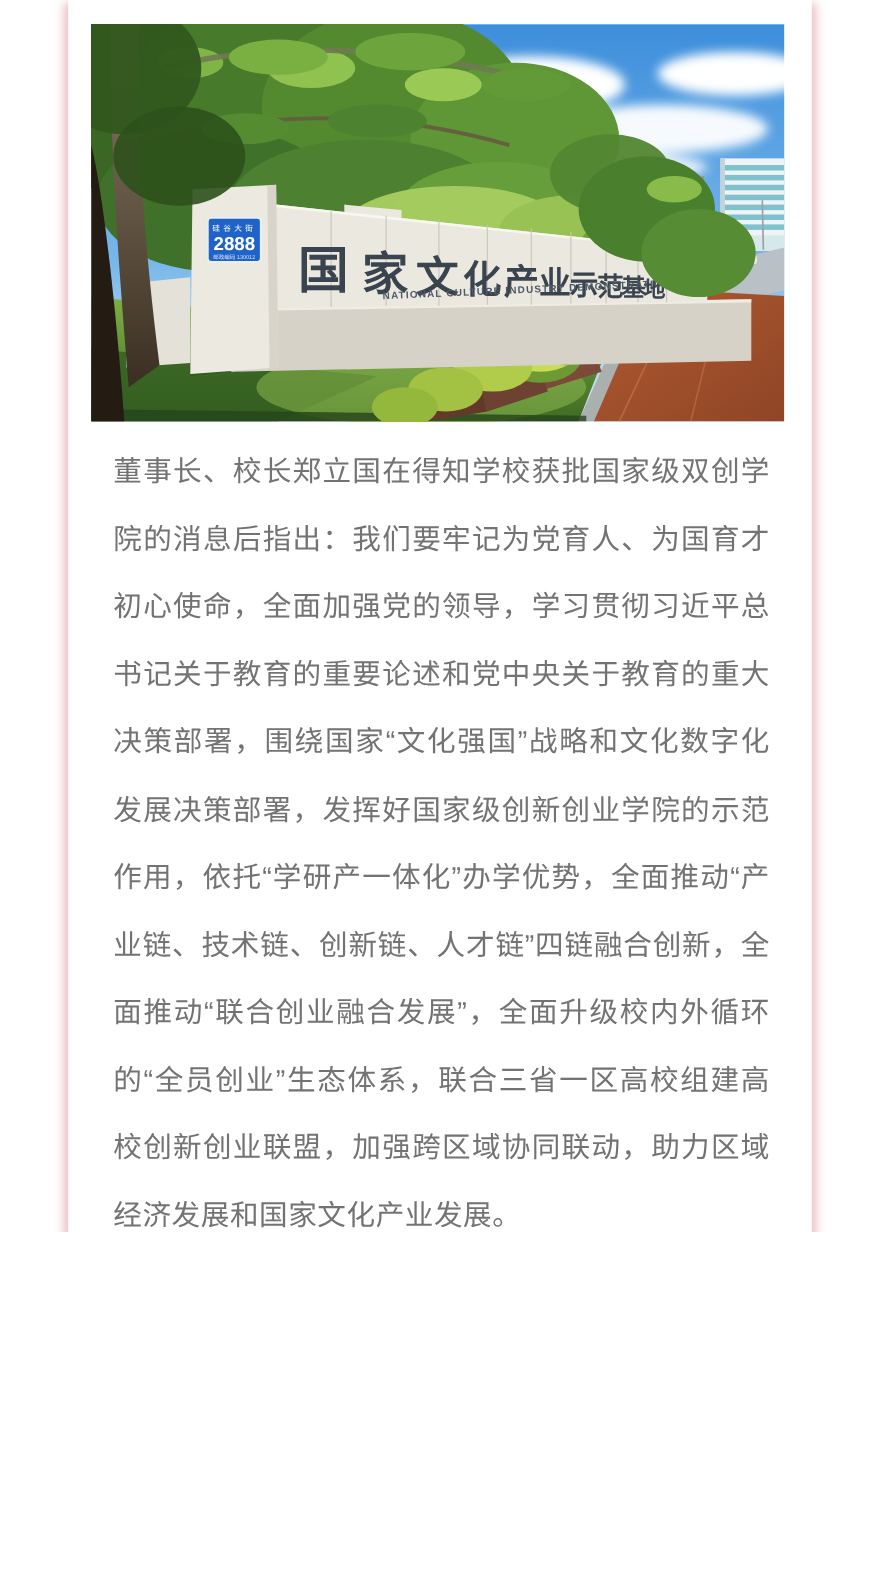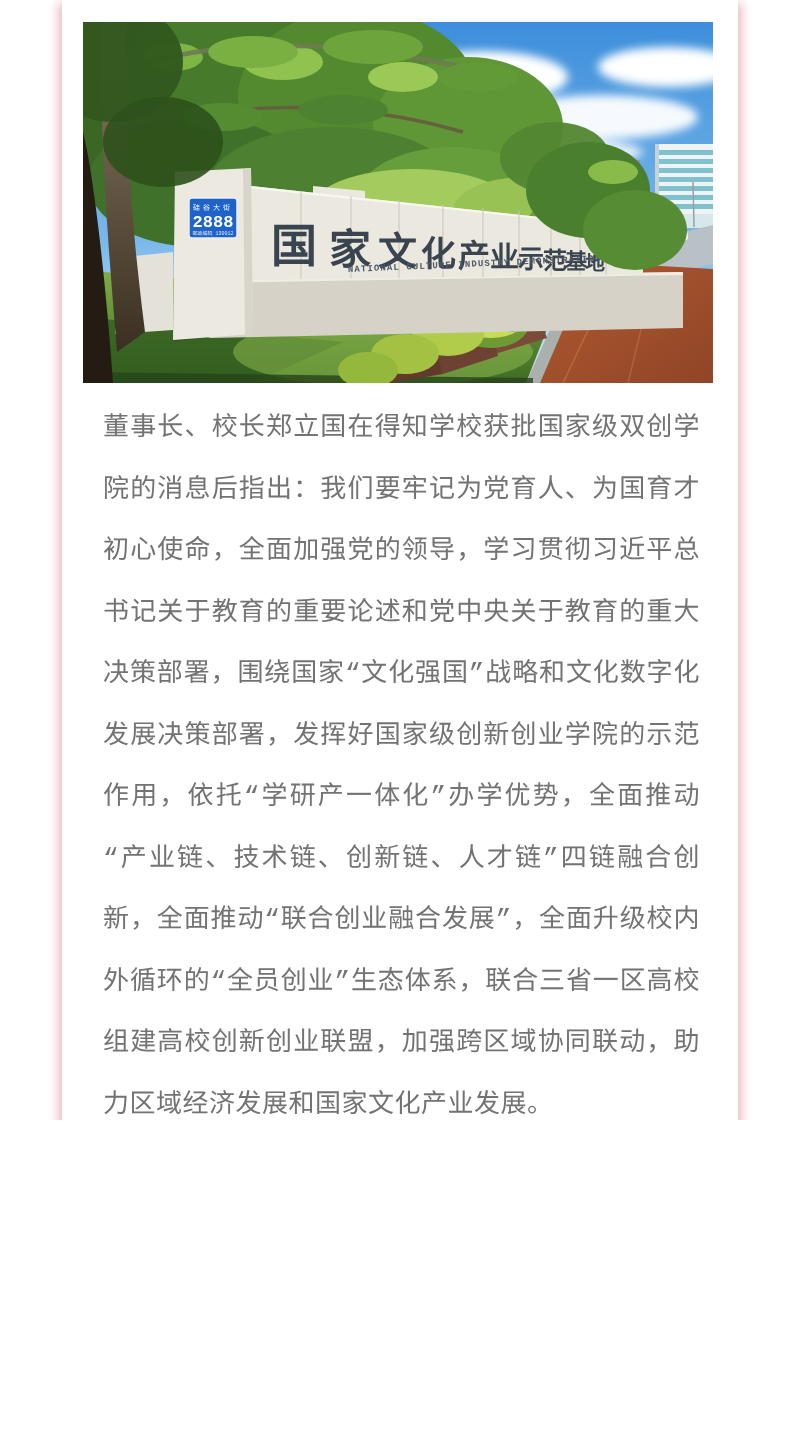--- a/index.html
+++ b/index.html
@@ -1,17 +1,17 @@
 <!DOCTYPE html>
 <html lang="zh-CN"><head>
 <meta charset="utf-8">
 <style>
   html,body{margin:0;padding:0;background:#ffffff;}
   .page{position:relative;width:800px;height:1120px;background:#ffffff;overflow:hidden;
-        font-family:Liberation Mono, monospace;}
+        font-family:Liberation Sans, sans-serif;}
   .card{position:absolute;left:62px;top:0;width:676px;height:1310px;background:#ffffff;
         box-shadow:-7px 0 9px -3px rgba(224,148,157,.62), 7px 0 9px -3px rgba(224,148,157,.62);}
   .photo{position:absolute;left:21px;top:22px;width:630px;height:361px;overflow:hidden;background:#9cc8e8;}
   .photo svg{display:block;width:630px;height:361px;}
   .article-text{position:absolute;left:41px;top:381px;width:597px;margin:0;
         font-size:26px;line-height:61.5px;letter-spacing:.5px;color:#737373;
         text-align:justify;text-justify:inter-ideograph;padding-top:17px;}
   .wave{position:absolute;left:18px;top:1286px;width:764px;height:146px;z-index:3;}
 </style>
 </head>

